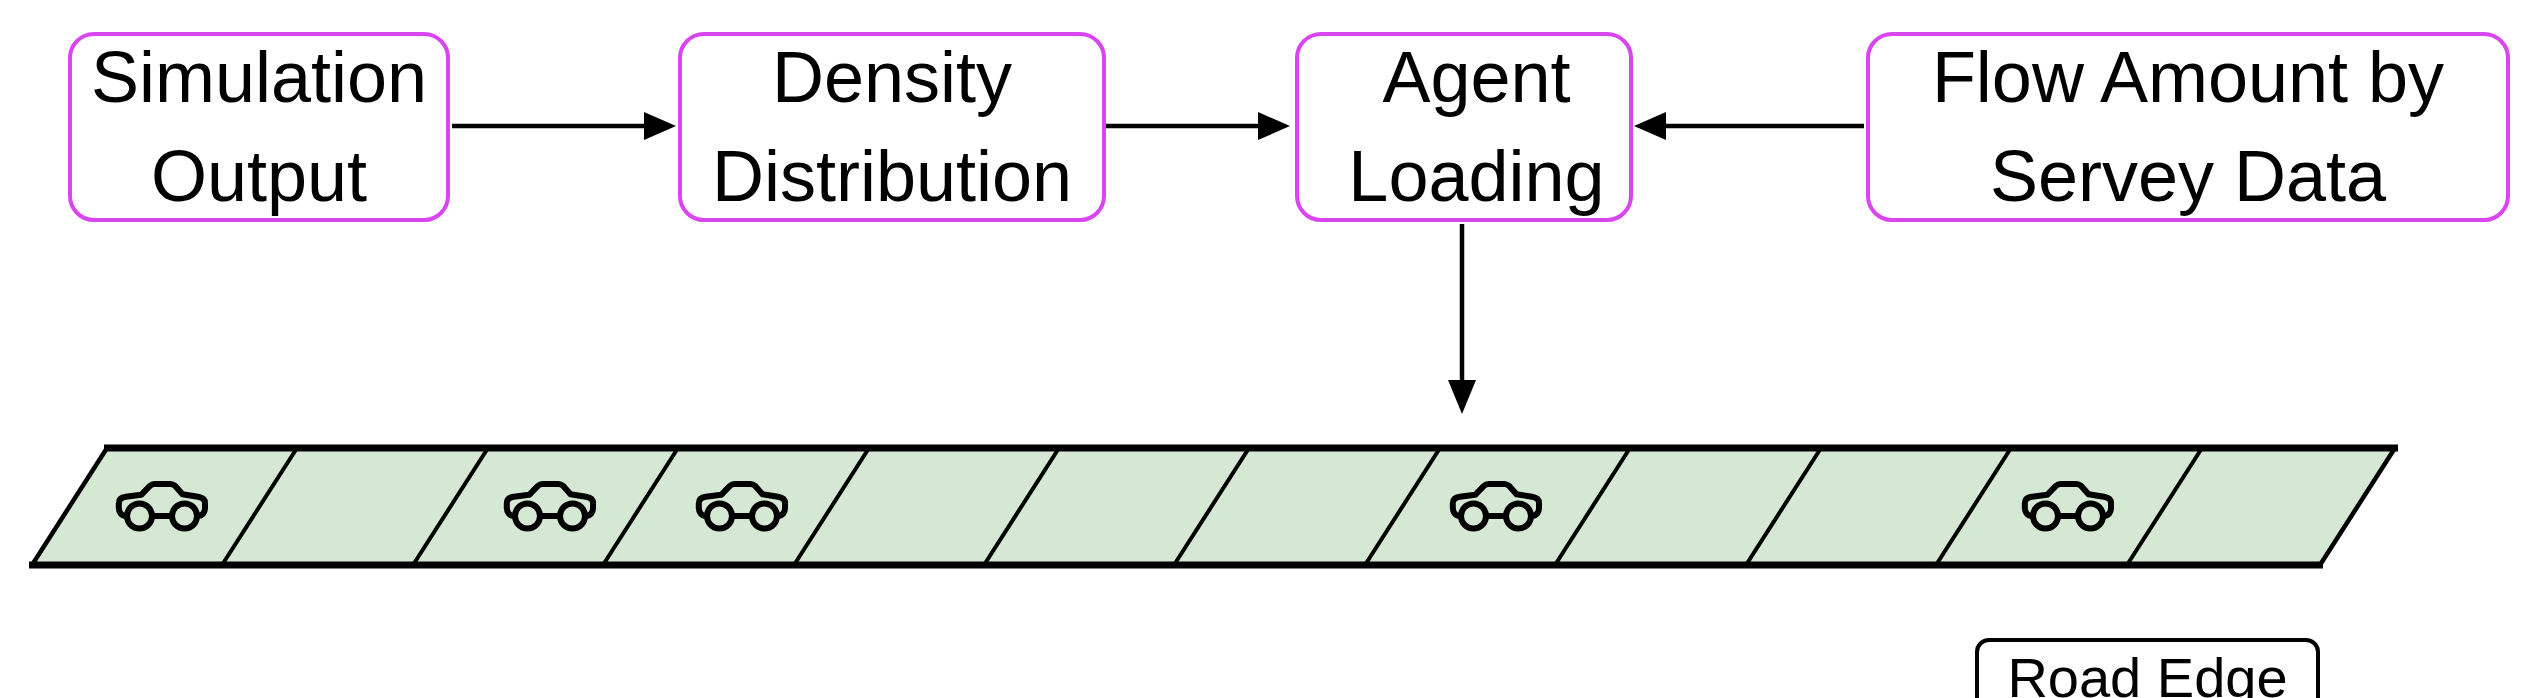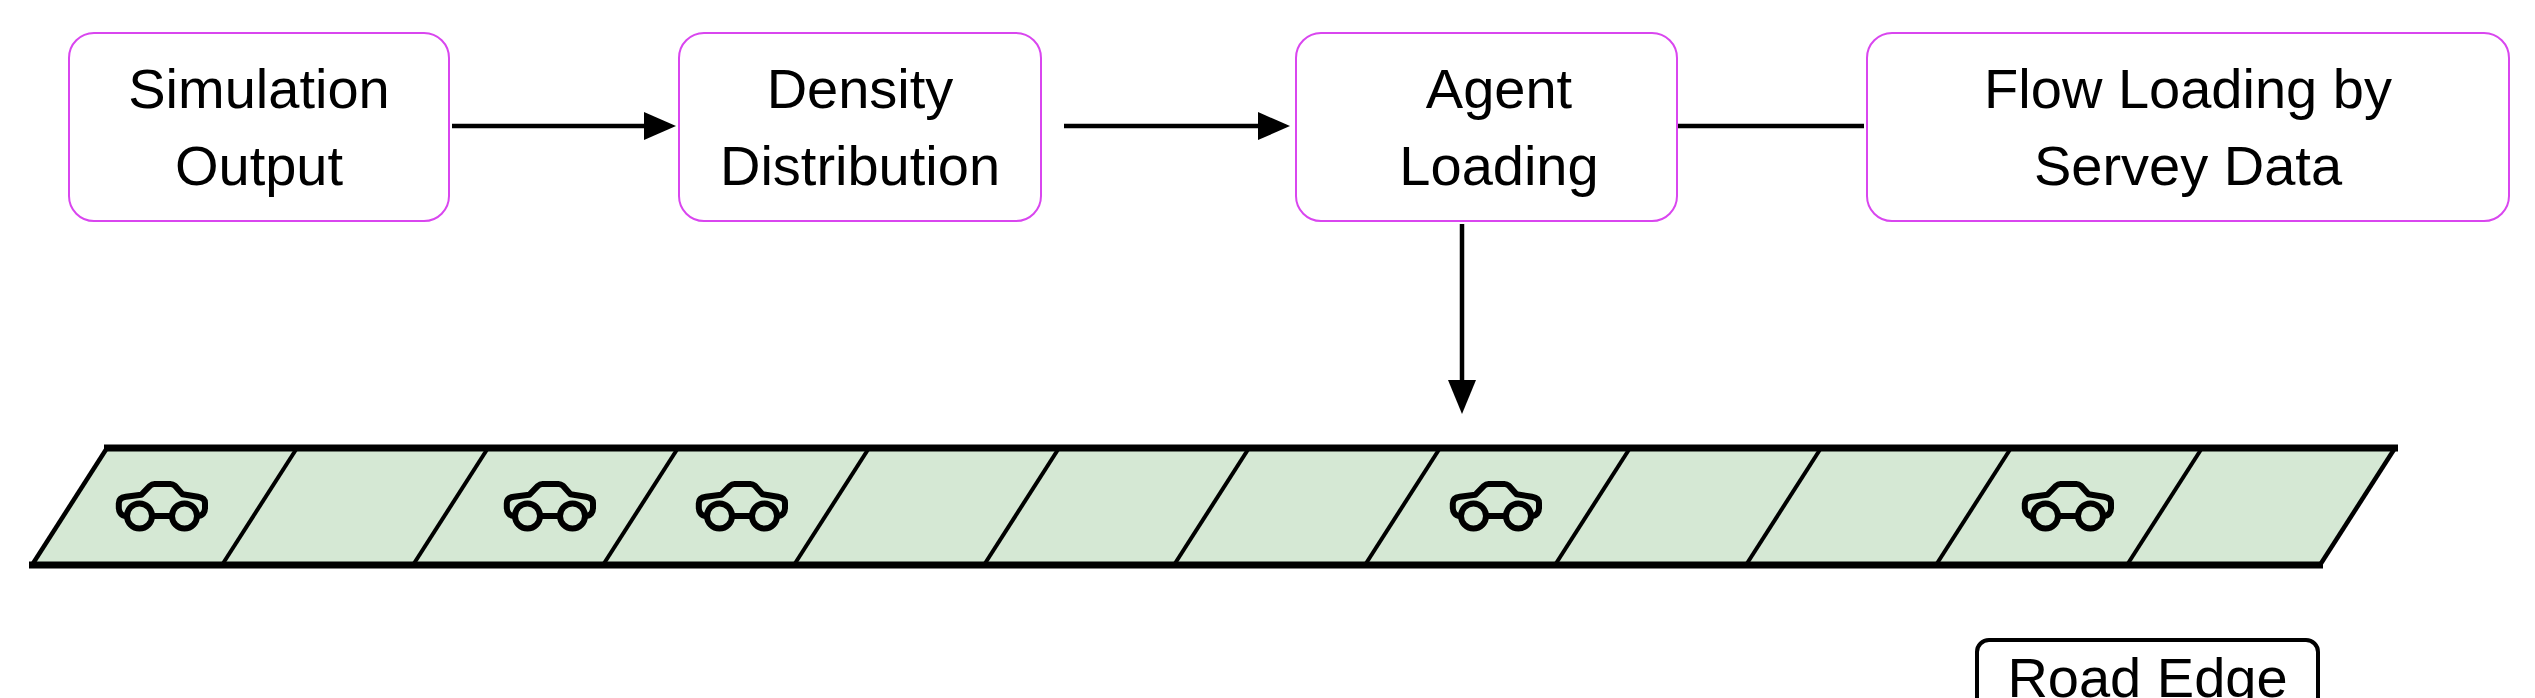--- a/index.html
+++ b/index.html
@@ -8,25 +8,25 @@
     width:2535px;height:698px;
     background:#ffffff;
     font-family:"Liberation Sans", sans-serif;
     color:#000;
     overflow:hidden;
   }
   .flow-box{
     position:absolute;
     box-sizing:border-box;
     background:#ffffff;
-    border:2px solid #d946ef;
+    border:4px solid #d946ef;
     border-radius:26px;
     display:flex;align-items:center;justify-content:center;
     text-align:center;
-    font-size:56px;
+    font-size:72px;
     line-height:1.38;
     white-space:pre-line;
   }
   .road-label{
     position:absolute;
     box-sizing:border-box;
     left:1975px;top:602px;width:345px;height:78px;
     background:#ffffff;
     border:4px solid #000000;
     border-radius:14px;
@@ -97,24 +97,24 @@
           <use href="#car-glyph" x="693" y="472"></use>
           <use href="#car-glyph" x="1447" y="472"></use>
           <use href="#car-glyph" x="2019" y="472"></use>
         </g>
     </g>
   </svg>
 
   <div class="flow-box" style="left:68px;top:32px;width:382px;height:190px;">Simulation
 Output</div>
 
-  <div class="flow-box" style="left:678px;top:32px;width:364px;height:190px;">Density
+  <div class="flow-box" style="left:678px;top:32px;width:428px;height:190px;">Density
 Distribution</div>
 
-  <div class="flow-box" style="left:1295px;top:32px;width:383px;height:190px;padding-left:25px;">Agent
+  <div class="flow-box" style="left:1295px;top:32px;width:338px;height:190px;padding-left:25px;">Agent
 Loading</div>
 
-  <div class="flow-box" style="left:1866px;top:32px;width:644px;height:190px;">Flow Loading by
+  <div class="flow-box" style="left:1866px;top:32px;width:644px;height:190px;">Flow Amount by
 Servey Data</div>
 
   <div class="road-label">Road Edge</div>
 
 </div>
 
 </body></html>

